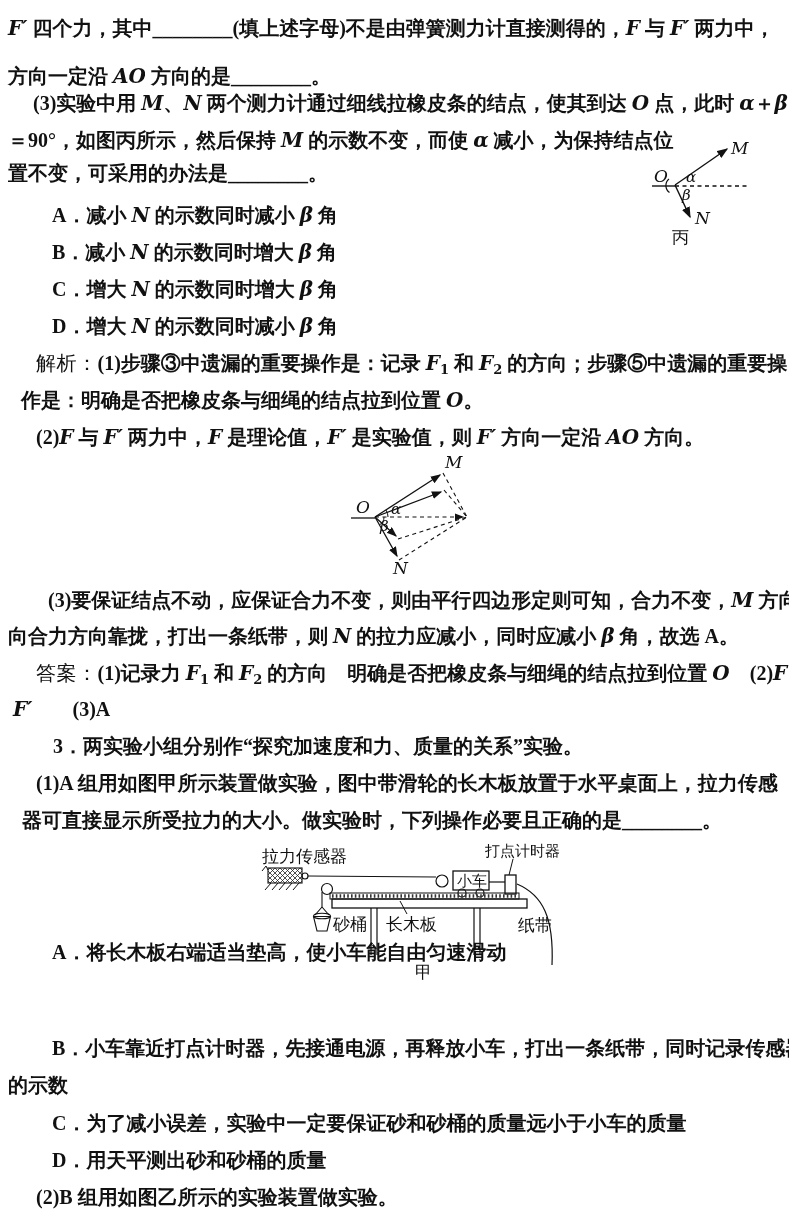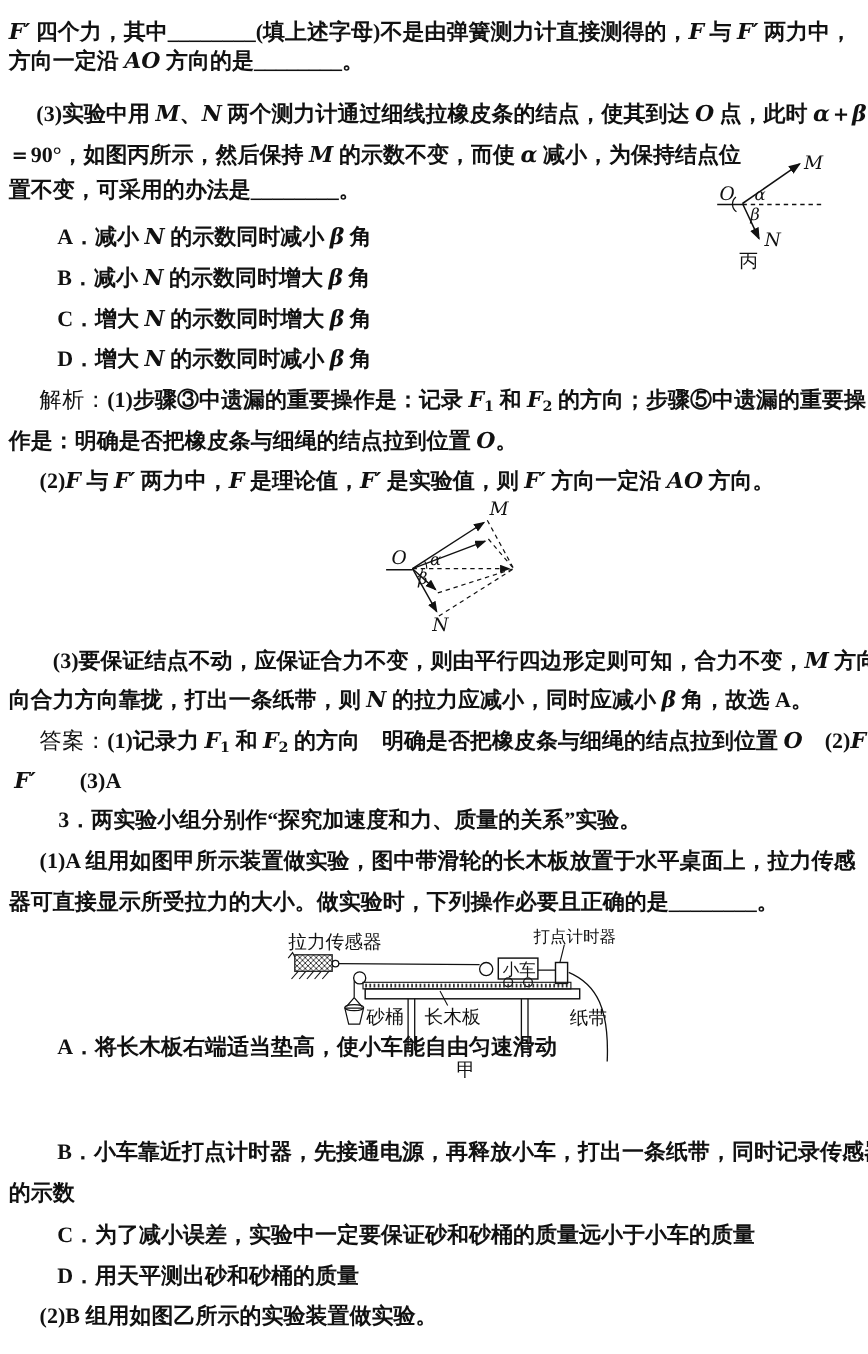--- a/index.html
+++ b/index.html
@@ -20,38 +20,38 @@
   .t-cjk-s{font-family:"Liberation Serif",serif;font-size:15px;}
   .stroke{stroke:#111;fill:none;}
 </style>
 </head>
 <body>
 
 <div class="page">
 
   <div>
       <div class="line" style="left: 8px; top: 16px;"><span class="sg-v">F′</span><span class="sg-c"> 四个力，其中________(填上述字母)不是由弹簧测力计直接测得的，</span><span class="sg-v">F</span><span class="sg-c"> 与 </span><span class="sg-v">F′</span><span class="sg-c"> 两力中，</span></div>
-      <div class="line" style="left: 8px; top: 43px;"><span class="sg-c">方向一定沿 </span><span class="sg-v">AO</span><span class="sg-c"> 方向的是________。</span></div>
+      <div class="line" style="left: 8px; top: 64px;"><span class="sg-c">方向一定沿 </span><span class="sg-v">AO</span><span class="sg-c"> 方向的是________。</span></div>
       <div class="line" style="left: 33px; top: 91px;"><span class="sg-r">(3)</span><span class="sg-c">实验中用 </span><span class="sg-v">M</span><span class="sg-c">、</span><span class="sg-v">N</span><span class="sg-c"> 两个测力计通过细线拉橡皮条的结点，使其到达 </span><span class="sg-v">O</span><span class="sg-c"> 点，此时 </span><span class="sg-v">α</span><span class="sg-r">＋</span><span class="sg-v">β</span></div>
       <div class="line" style="left: 8px; top: 128px;"><span class="sg-r">＝90°，</span><span class="sg-c">如图丙所示，然后保持 </span><span class="sg-v">M</span><span class="sg-c"> 的示数不变，而使 </span><span class="sg-v">α</span><span class="sg-c"> 减小，为保持结点位</span></div>
       <div class="line" style="left: 8px; top: 161px;"><span class="sg-c">置不变，可采用的办法是________。</span></div>
       <div class="line" style="left: 52px; top: 203px;"><span class="sg-r">A．</span><span class="sg-c">减小 </span><span class="sg-v">N</span><span class="sg-c"> 的示数同时减小 </span><span class="sg-v">β</span><span class="sg-c"> 角</span></div>
       <div class="line" style="left: 52px; top: 240px;"><span class="sg-r">B．</span><span class="sg-c">减小 </span><span class="sg-v">N</span><span class="sg-c"> 的示数同时增大 </span><span class="sg-v">β</span><span class="sg-c"> 角</span></div>
       <div class="line" style="left: 52px; top: 277px;"><span class="sg-r">C．</span><span class="sg-c">增大 </span><span class="sg-v">N</span><span class="sg-c"> 的示数同时增大 </span><span class="sg-v">β</span><span class="sg-c"> 角</span></div>
       <div class="line" style="left: 52px; top: 314px;"><span class="sg-r">D．</span><span class="sg-c">增大 </span><span class="sg-v">N</span><span class="sg-c"> 的示数同时减小 </span><span class="sg-v">β</span><span class="sg-c"> 角</span></div>
       <div class="line" style="left: 36px; top: 351px;"><span class="sg-h">解析：</span><span class="sg-r">(1)</span><span class="sg-c">步骤③中遗漏的重要操作是：记录 </span><span class="sg-v">F</span><span class="sg-sub">1</span><span class="sg-c"> 和 </span><span class="sg-v">F</span><span class="sg-sub">2</span><span class="sg-c"> 的方向；步骤⑤中遗漏的重要操</span></div>
-      <div class="line" style="left: 8px; top: 388px;"><span class="sg-c">作是：明确是否把橡皮条与细绳的结点拉到位置 </span><span class="sg-v">O</span><span class="sg-c">。</span></div>
+      <div class="line" style="left: 21px; top: 388px;"><span class="sg-c">作是：明确是否把橡皮条与细绳的结点拉到位置 </span><span class="sg-v">O</span><span class="sg-c">。</span></div>
       <div class="line" style="left: 36px; top: 425px;"><span class="sg-r">(2)</span><span class="sg-v">F</span><span class="sg-c"> 与 </span><span class="sg-v">F′</span><span class="sg-c"> 两力中，</span><span class="sg-v">F</span><span class="sg-c"> 是理论值，</span><span class="sg-v">F′</span><span class="sg-c"> 是实验值，则 </span><span class="sg-v">F′</span><span class="sg-c"> 方向一定沿 </span><span class="sg-v">AO</span><span class="sg-c"> 方向。</span></div>
       <div class="line" style="left: 48px; top: 588px;"><span class="sg-r">(3)</span><span class="sg-c">要保证结点不动，应保证合力不变，则由平行四边形定则可知，合力不变，</span><span class="sg-v">M</span><span class="sg-c"> 方向</span></div>
       <div class="line" style="left: 8px; top: 624px;"><span class="sg-c">向合力方向靠拢，打出一条纸带，则 </span><span class="sg-v">N</span><span class="sg-c"> 的拉力应减小，同时应减小 </span><span class="sg-v">β</span><span class="sg-c"> 角，故选 A。</span></div>
       <div class="line" style="left: 36px; top: 661px;"><span class="sg-h">答案：</span><span class="sg-r">(1)</span><span class="sg-c">记录力 </span><span class="sg-v">F</span><span class="sg-sub">1</span><span class="sg-c"> 和 </span><span class="sg-v">F</span><span class="sg-sub">2</span><span class="sg-c"> 的方向　明确是否把橡皮条与细绳的结点拉到位置 </span><span class="sg-v">O</span><span class="sg-c">　</span><span class="sg-r">(2)</span><span class="sg-v">F</span></div>
       <div class="line" style="left: 13px; top: 697px;"><span class="sg-v">F′</span><span class="sg-c">　　</span><span class="sg-r">(3)A</span></div>
       <div class="line" style="left: 53px; top: 734px;"><span class="sg-r">3．</span><span class="sg-c">两实验小组分别作“探究加速度和力、质量的关系”实验。</span></div>
       <div class="line" style="left: 36px; top: 771px;"><span class="sg-r">(1)A</span><span class="sg-c"> 组用如图甲所示装置做实验，图中带滑轮的长木板放置于水平桌面上，拉力传感</span></div>
-      <div class="line" style="left: 8px; top: 808px;"><span class="sg-c">器可直接显示所受拉力的大小。做实验时，下列操作必要且正确的是________。</span></div>
+      <div class="line" style="left: 22px; top: 808px;"><span class="sg-c">器可直接显示所受拉力的大小。做实验时，下列操作必要且正确的是________。</span></div>
       <div class="line" style="left: 52px; top: 940px;"><span class="sg-r">A．</span><span class="sg-c">将长木板右端适当垫高，使小车能自由匀速滑动</span></div>
       <div class="line" style="left: 52px; top: 1036px;"><span class="sg-r">B．</span><span class="sg-c">小车靠近打点计时器，先接通电源，再释放小车，打出一条纸带，同时记录传感器</span></div>
       <div class="line" style="left: 8px; top: 1073px;"><span class="sg-c">的示数</span></div>
       <div class="line" style="left: 52px; top: 1111px;"><span class="sg-r">C．</span><span class="sg-c">为了减小误差，实验中一定要保证砂和砂桶的质量远小于小车的质量</span></div>
       <div class="line" style="left: 52px; top: 1148px; text-align: right;"><span class="sg-r">D．</span><span class="sg-c">用天平测出砂和砂桶的质量</span></div>
       <div class="line" style="left: 36px; top: 1185px;"><span class="sg-r">(2)B</span><span class="sg-c"> 组用如图乙所示的实验装置做实验。</span></div>
     </div>
 
   <svg class="fig" style="left:628px;top:130px" width="140" height="122" viewBox="0 0 140 122">
     <defs>

